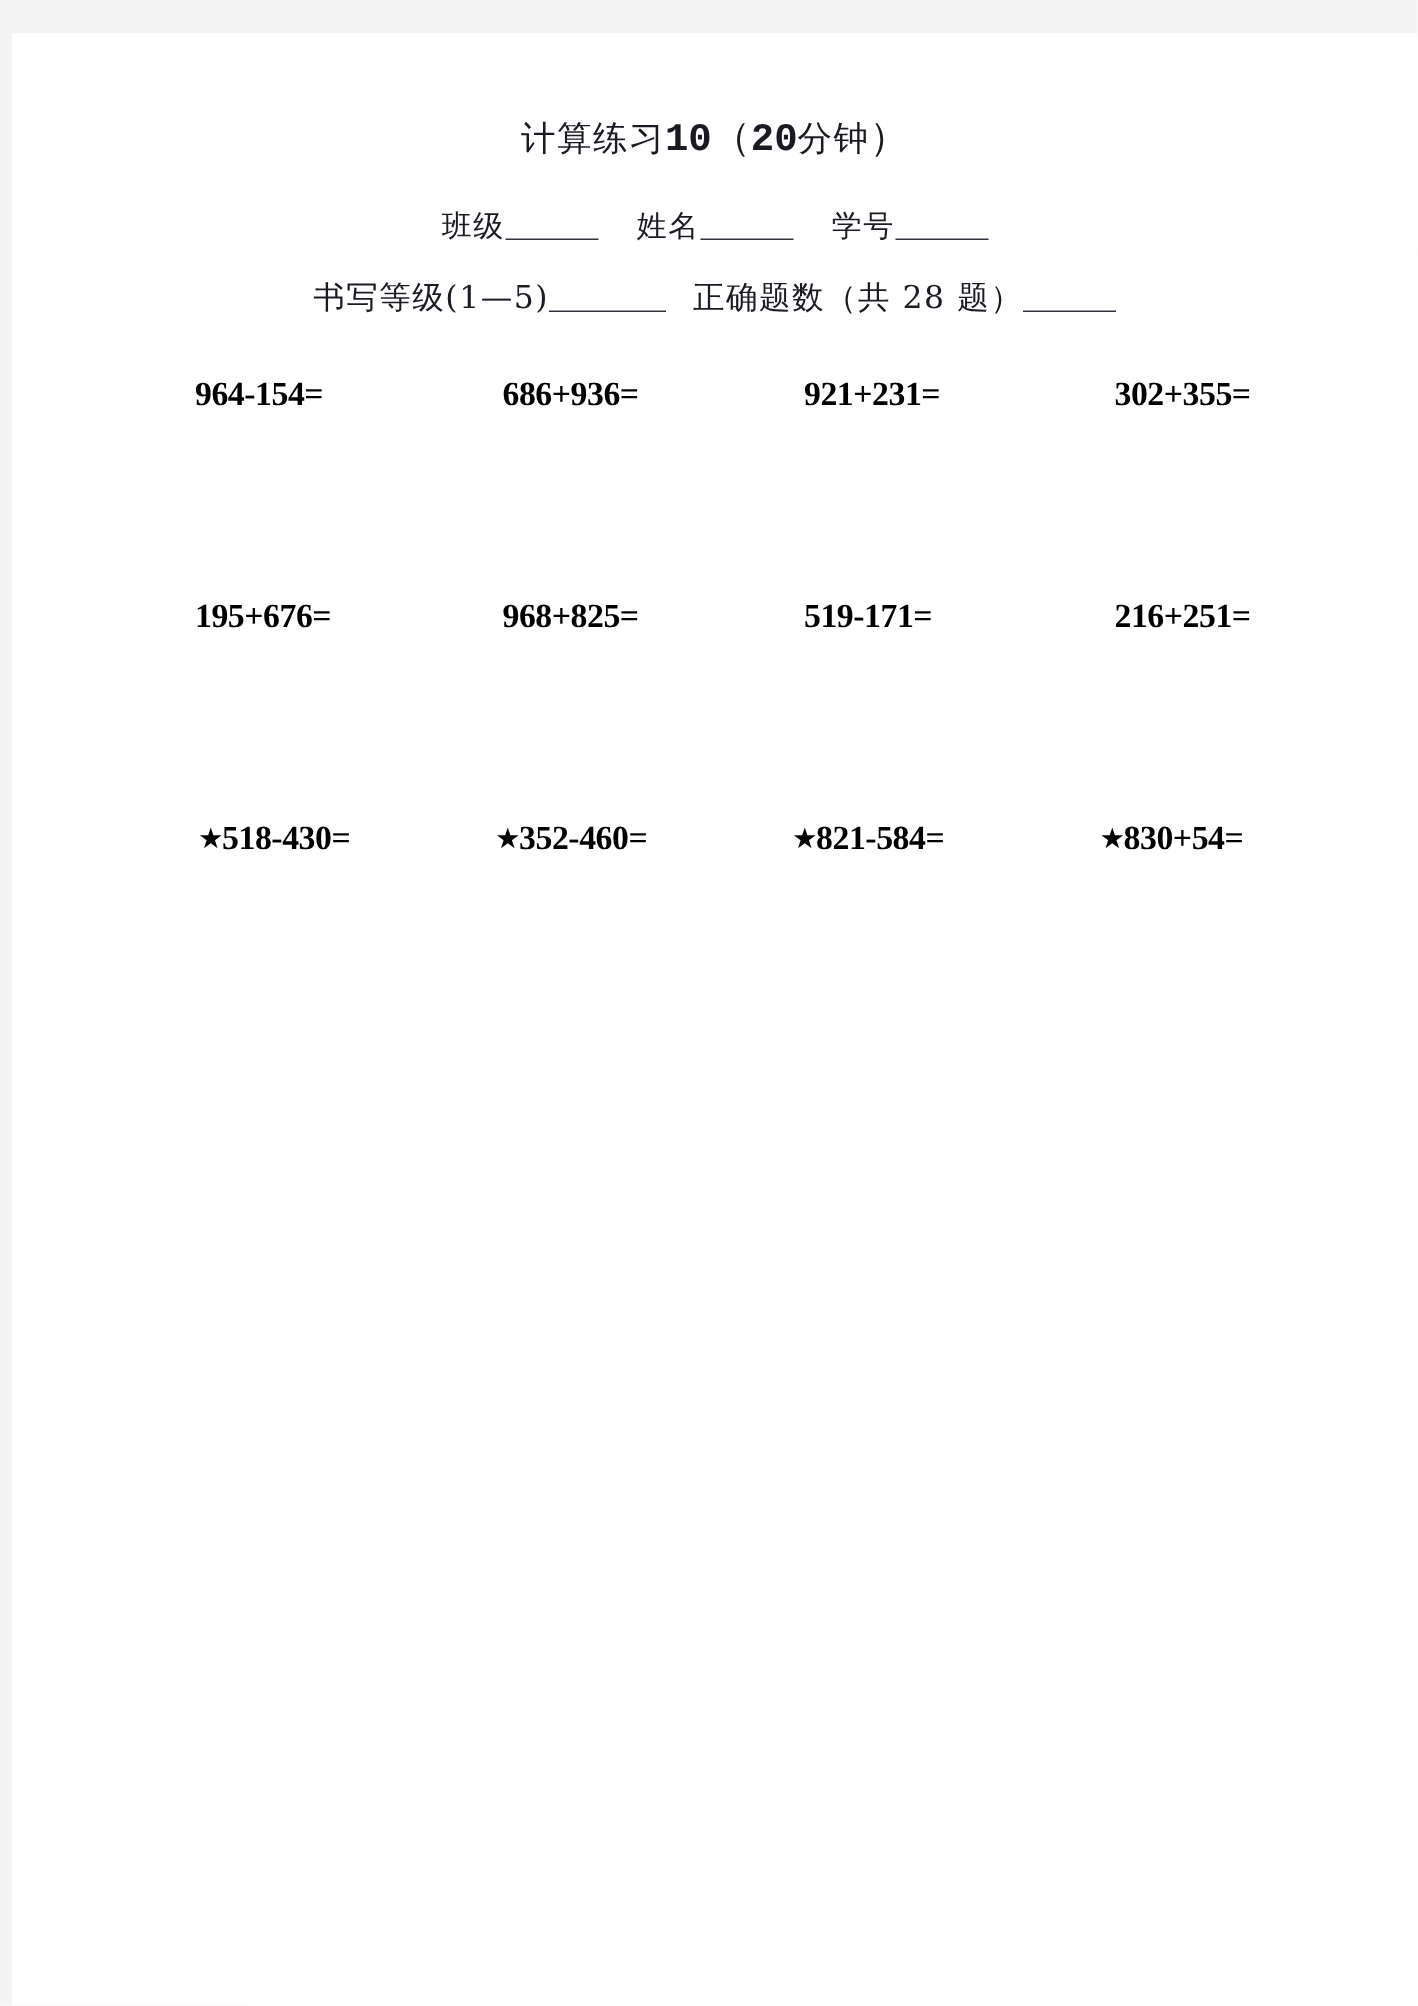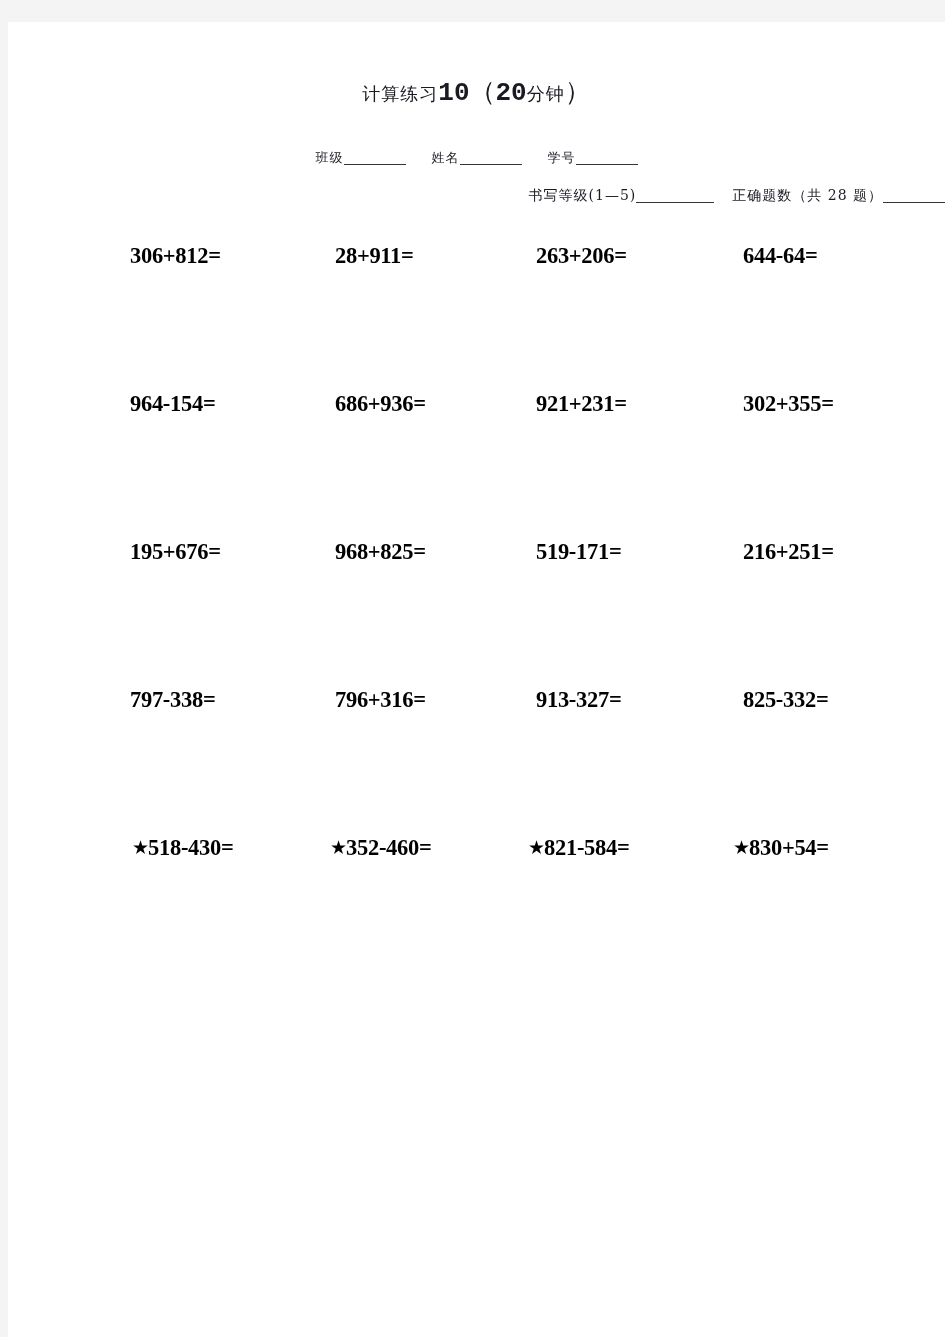--- a/index.html
+++ b/index.html
@@ -25,21 +25,21 @@
 
   
   .title-row {
     text-align: center;
     margin-top: 52px;
     white-space: nowrap;
     color: #1a1a22;
   }
   .title-cn {
     font-family: "DejaVu Serif", "Liberation Serif", serif;
-    font-size: 18px;
+    font-size: 23px;
     font-weight: 400;
     letter-spacing: 1px;
   }
   .title-num {
     font-family: Liberation Mono, monospace;
     font-size: 26px;
     font-weight: bold;
     letter-spacing: 0px;
   }
   .title-paren {
@@ -49,27 +49,26 @@
   }
 
   
   .info-line {
     text-align: center;
     color: #1b1b24;
     font-family: "DejaVu Serif", "Liberation Serif", serif;
     white-space: nowrap;
   }
   .info-line-1 {
-    margin-top: 40px;
-    font-size: 13px;
+    margin-top: 28px;
+    font-size: 20px;
   }
   .info-line-2 {
     margin-top: 20px;
-    font-size: 14px;
-    text-align: right;
+    font-size: 21px;
   }
   .info-field {
     display: inline-block;
   }
   .info-label {
     letter-spacing: 1px;
   }
   .blank {
     display: inline-block;
     border-bottom: 1.5px solid #33333f;
@@ -130,49 +129,37 @@
   <div class="info-line info-line-1">
     <span class="info-field"><span class="info-label">班级</span><span class="blank blank-s"></span></span><span class="gap-lg"></span><span class="info-field"><span class="info-label">姓名</span><span class="blank blank-s"></span></span><span class="gap-lg"></span><span class="info-field"><span class="info-label">学号</span><span class="blank blank-s"></span></span>
   </div>
 
   <div class="info-line info-line-2">
     <span class="info-field"><span class="info-label">书写等级(1—5)</span><span class="blank blank-m"></span></span><span class="gap-md"></span><span class="info-field"><span class="info-label">正确题数（共 28 题）</span><span class="blank blank-s"></span></span>
   </div>
 
   <div class="problems">
 
-    <div class="prob-row">
-      <div class="prob-cell col0">306+812=</div>
-      <div class="prob-cell col1">28+911=</div>
-      <div class="prob-cell col2">263+206=</div>
-      <div class="prob-cell col3">644-64=</div>
-    </div>
 
 
     <div class="prob-row">
       <div class="prob-cell col0">964-154=</div>
       <div class="prob-cell col1">686+936=</div>
       <div class="prob-cell col2">921+231=</div>
       <div class="prob-cell col3">302+355=</div>
     </div>
 
     <div class="prob-row">
       <div class="prob-cell col0">195+676=</div>
       <div class="prob-cell col1">968+825=</div>
       <div class="prob-cell col2">519-171=</div>
       <div class="prob-cell col3">216+251=</div>
     </div>
 
 
-    <div class="prob-row">
-      <div class="prob-cell col0">797-338=</div>
-      <div class="prob-cell col1">796+316=</div>
-      <div class="prob-cell col2">913-327=</div>
-      <div class="prob-cell col3">825-332=</div>
-    </div>
 
     <div class="prob-row starred">
       <div class="prob-cell col0"><span class="star">★</span><span>518-430=</span></div>
       <div class="prob-cell col1"><span class="star">★</span><span>352-460=</span></div>
       <div class="prob-cell col2"><span class="star">★</span><span>821-584=</span></div>
       <div class="prob-cell col3"><span class="star">★</span><span>830+54=</span></div>
     </div>
 
   </div>
 </div>

